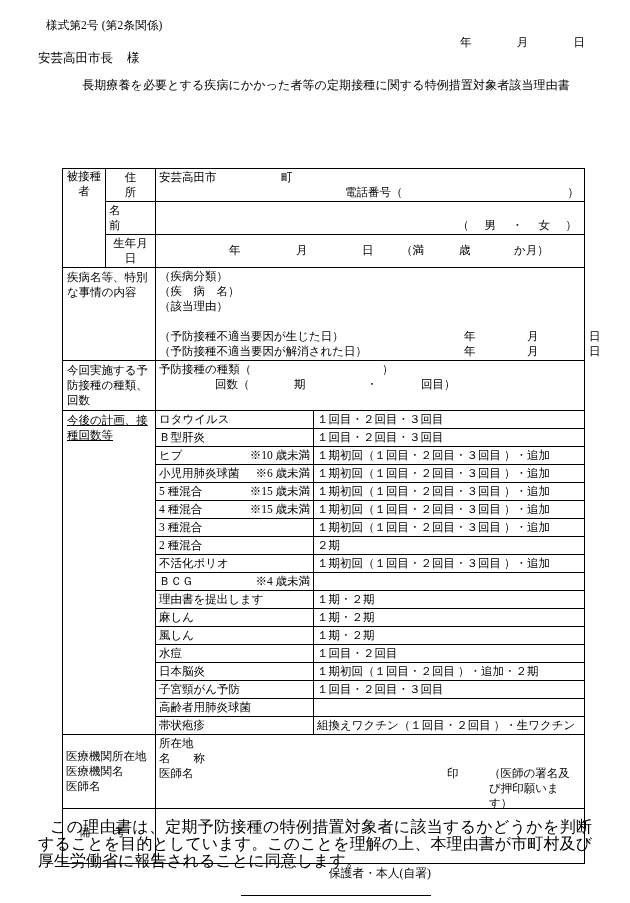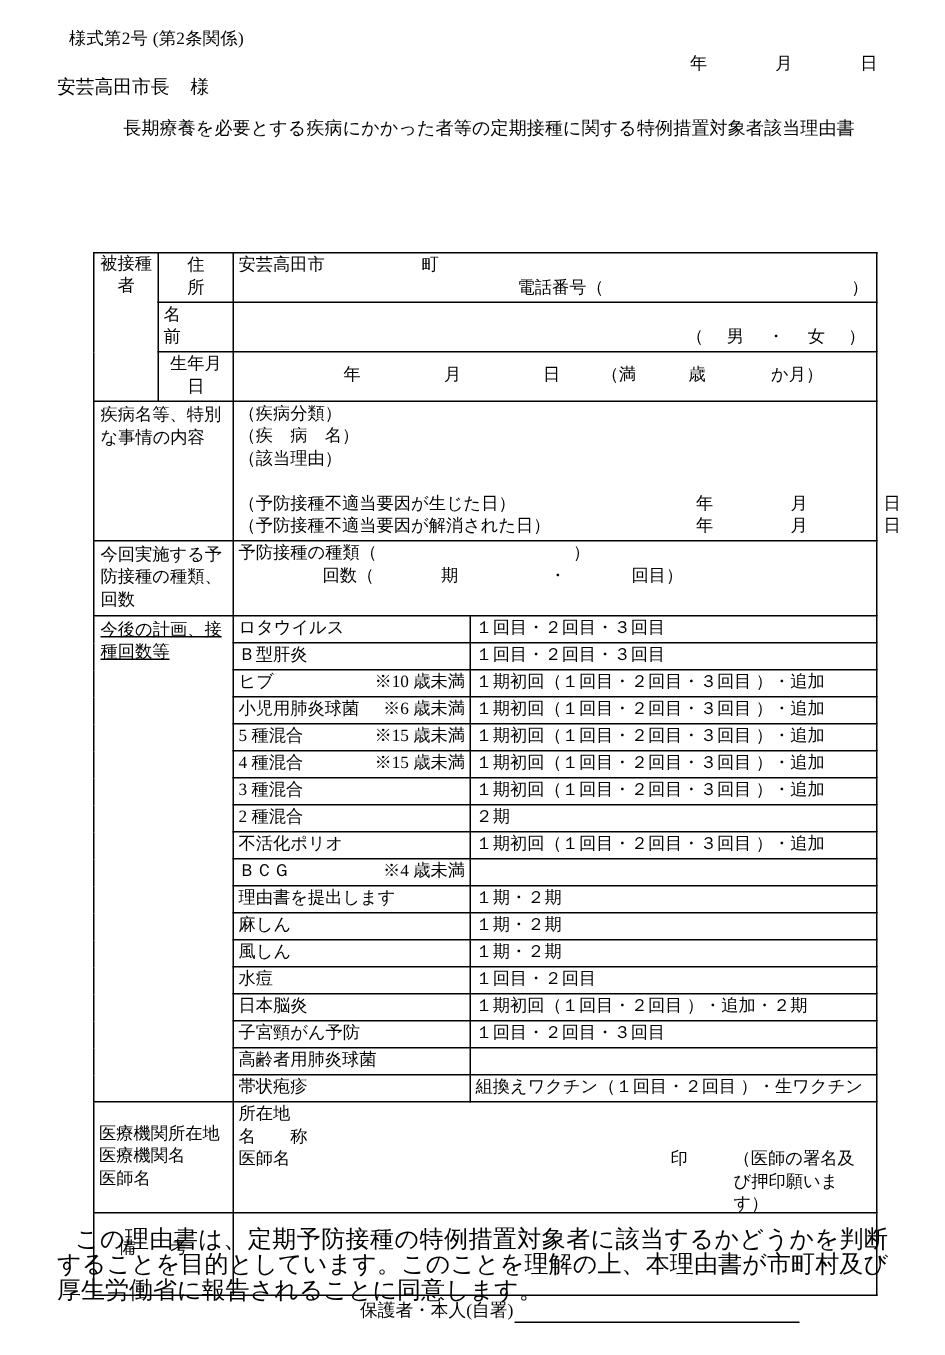--- a/index.html
+++ b/index.html
@@ -183,20 +183,21 @@
     text-indent: 12px;
   }
   .sign-row {
     position: absolute;
     left: 240px;
     top: 866px;
     font-size: 11.8px;
     white-space: nowrap;
     display: flex;
     align-items: flex-end;
+    flex-direction: column;
   }
   .sign-rule {
     display: inline-block;
     width: 190px;
     border-bottom: 1px solid #000000;
     height: 13px;
     margin-left: 1px;
   }
 </style>
 </head>

